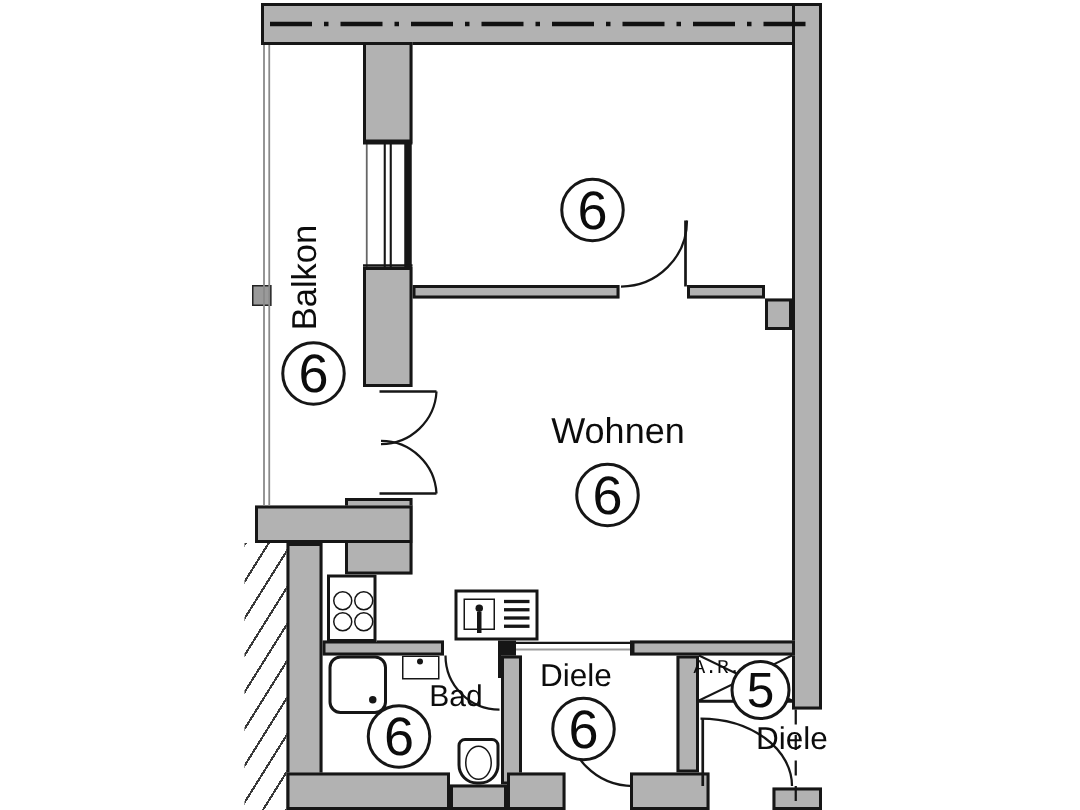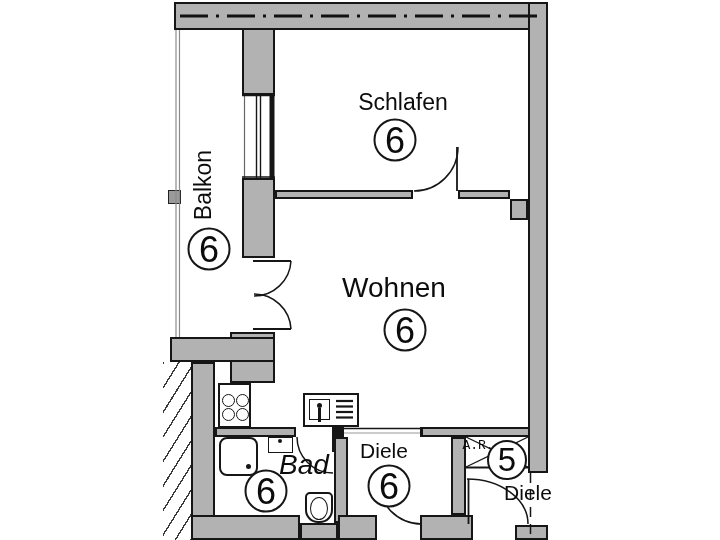--- a/index.html
+++ b/index.html
@@ -112,30 +112,29 @@
 
   <div class="fixture" style="left:219px;top:437px;width:39px;height:39px;border-radius:8px;"></div>
   <div class="dot" style="left:246px;top:464px;width:5px;height:5px;"></div>
 
   <div class="fixture" style="left:268px;top:437px;width:25px;height:16px;border-width:1.8px;"></div>
   <div class="dot" style="left:278px;top:439px;width:4px;height:4px;"></div>
 
   <div class="fixture" style="left:305px;top:492px;width:28px;height:31px;border-radius:5px 5px 13px 13px;"></div>
   <div class="fixture" style="left:310px;top:497px;width:18px;height:23px;border-radius:50%;border-width:1.6px;"></div>
 
-  <div class="roomlabel" style="left:403px;top:102px;font-size:23px;">Schlafen</div>
   <div class="numcircle" style="left:395px;top:140px;">6</div>
 
-  <div class="roomlabel" style="left:394px;top:288px;font-size:28px;">Wohnen</div>
+  <div class="roomlabel" style="left:412px;top:288px;font-size:24px;">Wohnen</div>
   <div class="numcircle" style="left:405px;top:330px;">6</div>
 
   <div class="roomlabel" style="left:203px;top:185px;font-size:23px;transform:translate(-50%,-50%) rotate(-90deg);">Balkon</div>
   <div class="numcircle" style="left:209px;top:249px;">6</div>
 
-  <div class="roomlabel" style="left:304px;top:465px;font-size:28px;font-style:italic;">Bad</div>
+  <div class="roomlabel" style="left:304px;top:465px;font-size:20px;">Bad</div>
   <div class="numcircle" style="left:266px;top:491px;">6</div>
 
   <div class="roomlabel" style="left:384px;top:451px;font-size:21px;">Diele</div>
   <div class="numcircle" style="left:389px;top:486px;">6</div>
 
   <div class="roomlabel" style="left:478px;top:445px;font-size:13px;font-family:Liberation Mono, monospace;">A.R.</div>
   <div class="numcircle small-circle" style="left:507px;top:460px;">5</div>
 
   <div class="roomlabel" style="left:528px;top:493px;font-size:21px;">Diele</div>
 

